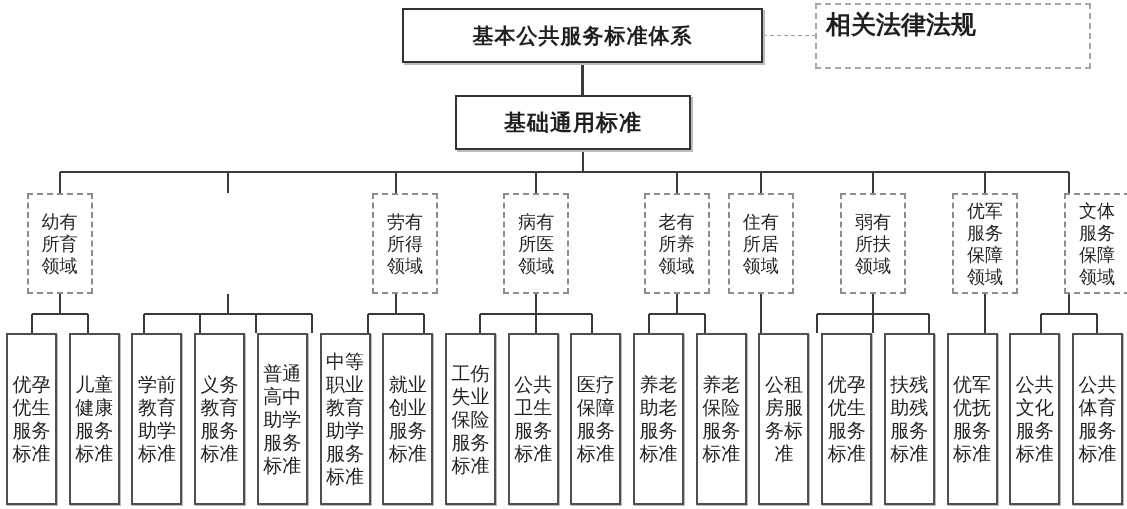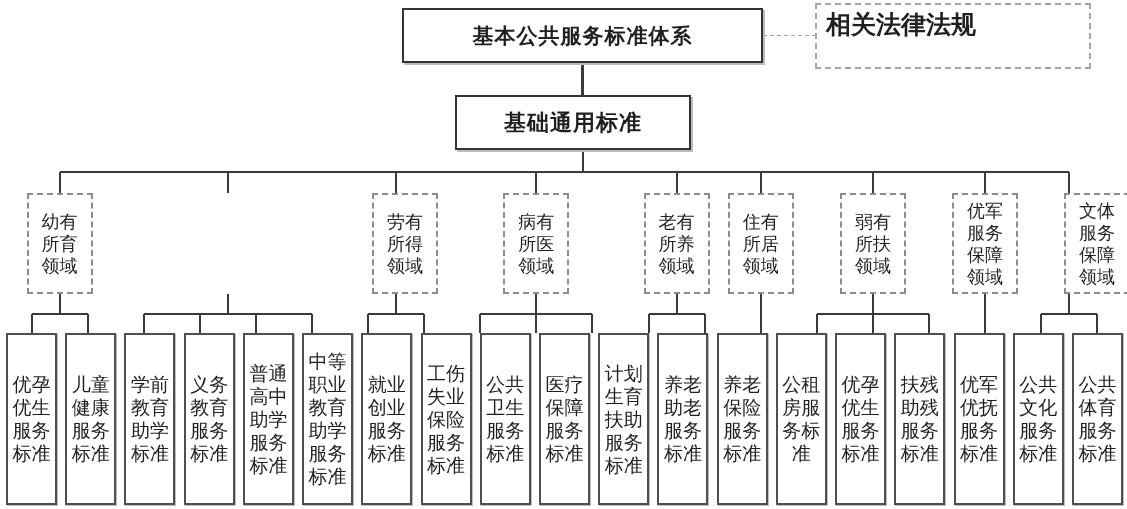--- a/index.html
+++ b/index.html
@@ -154,23 +154,20 @@
     <div class="child">
       <span class="vlabel">工伤失业保险服务标准</span>
     </div>
     <div class="child">
       <span class="vlabel">公共卫生服务标准</span>
     </div>
     <div class="child">
       <span class="vlabel">医疗保障服务标准</span>
     </div>
     <div class="child">
-      <span class="vlabel">计划生育扶助服务标准</span>
-    </div>
-    <div class="child">
       <span class="vlabel">养老助老服务标准</span>
     </div>
     <div class="child">
       <span class="vlabel">养老保险服务标准</span>
     </div>
     <div class="child">
       <span class="vlabel">公租房服务标准</span>
     </div>
     <div class="child">
       <span class="vlabel">优孕优生服务标准</span>

